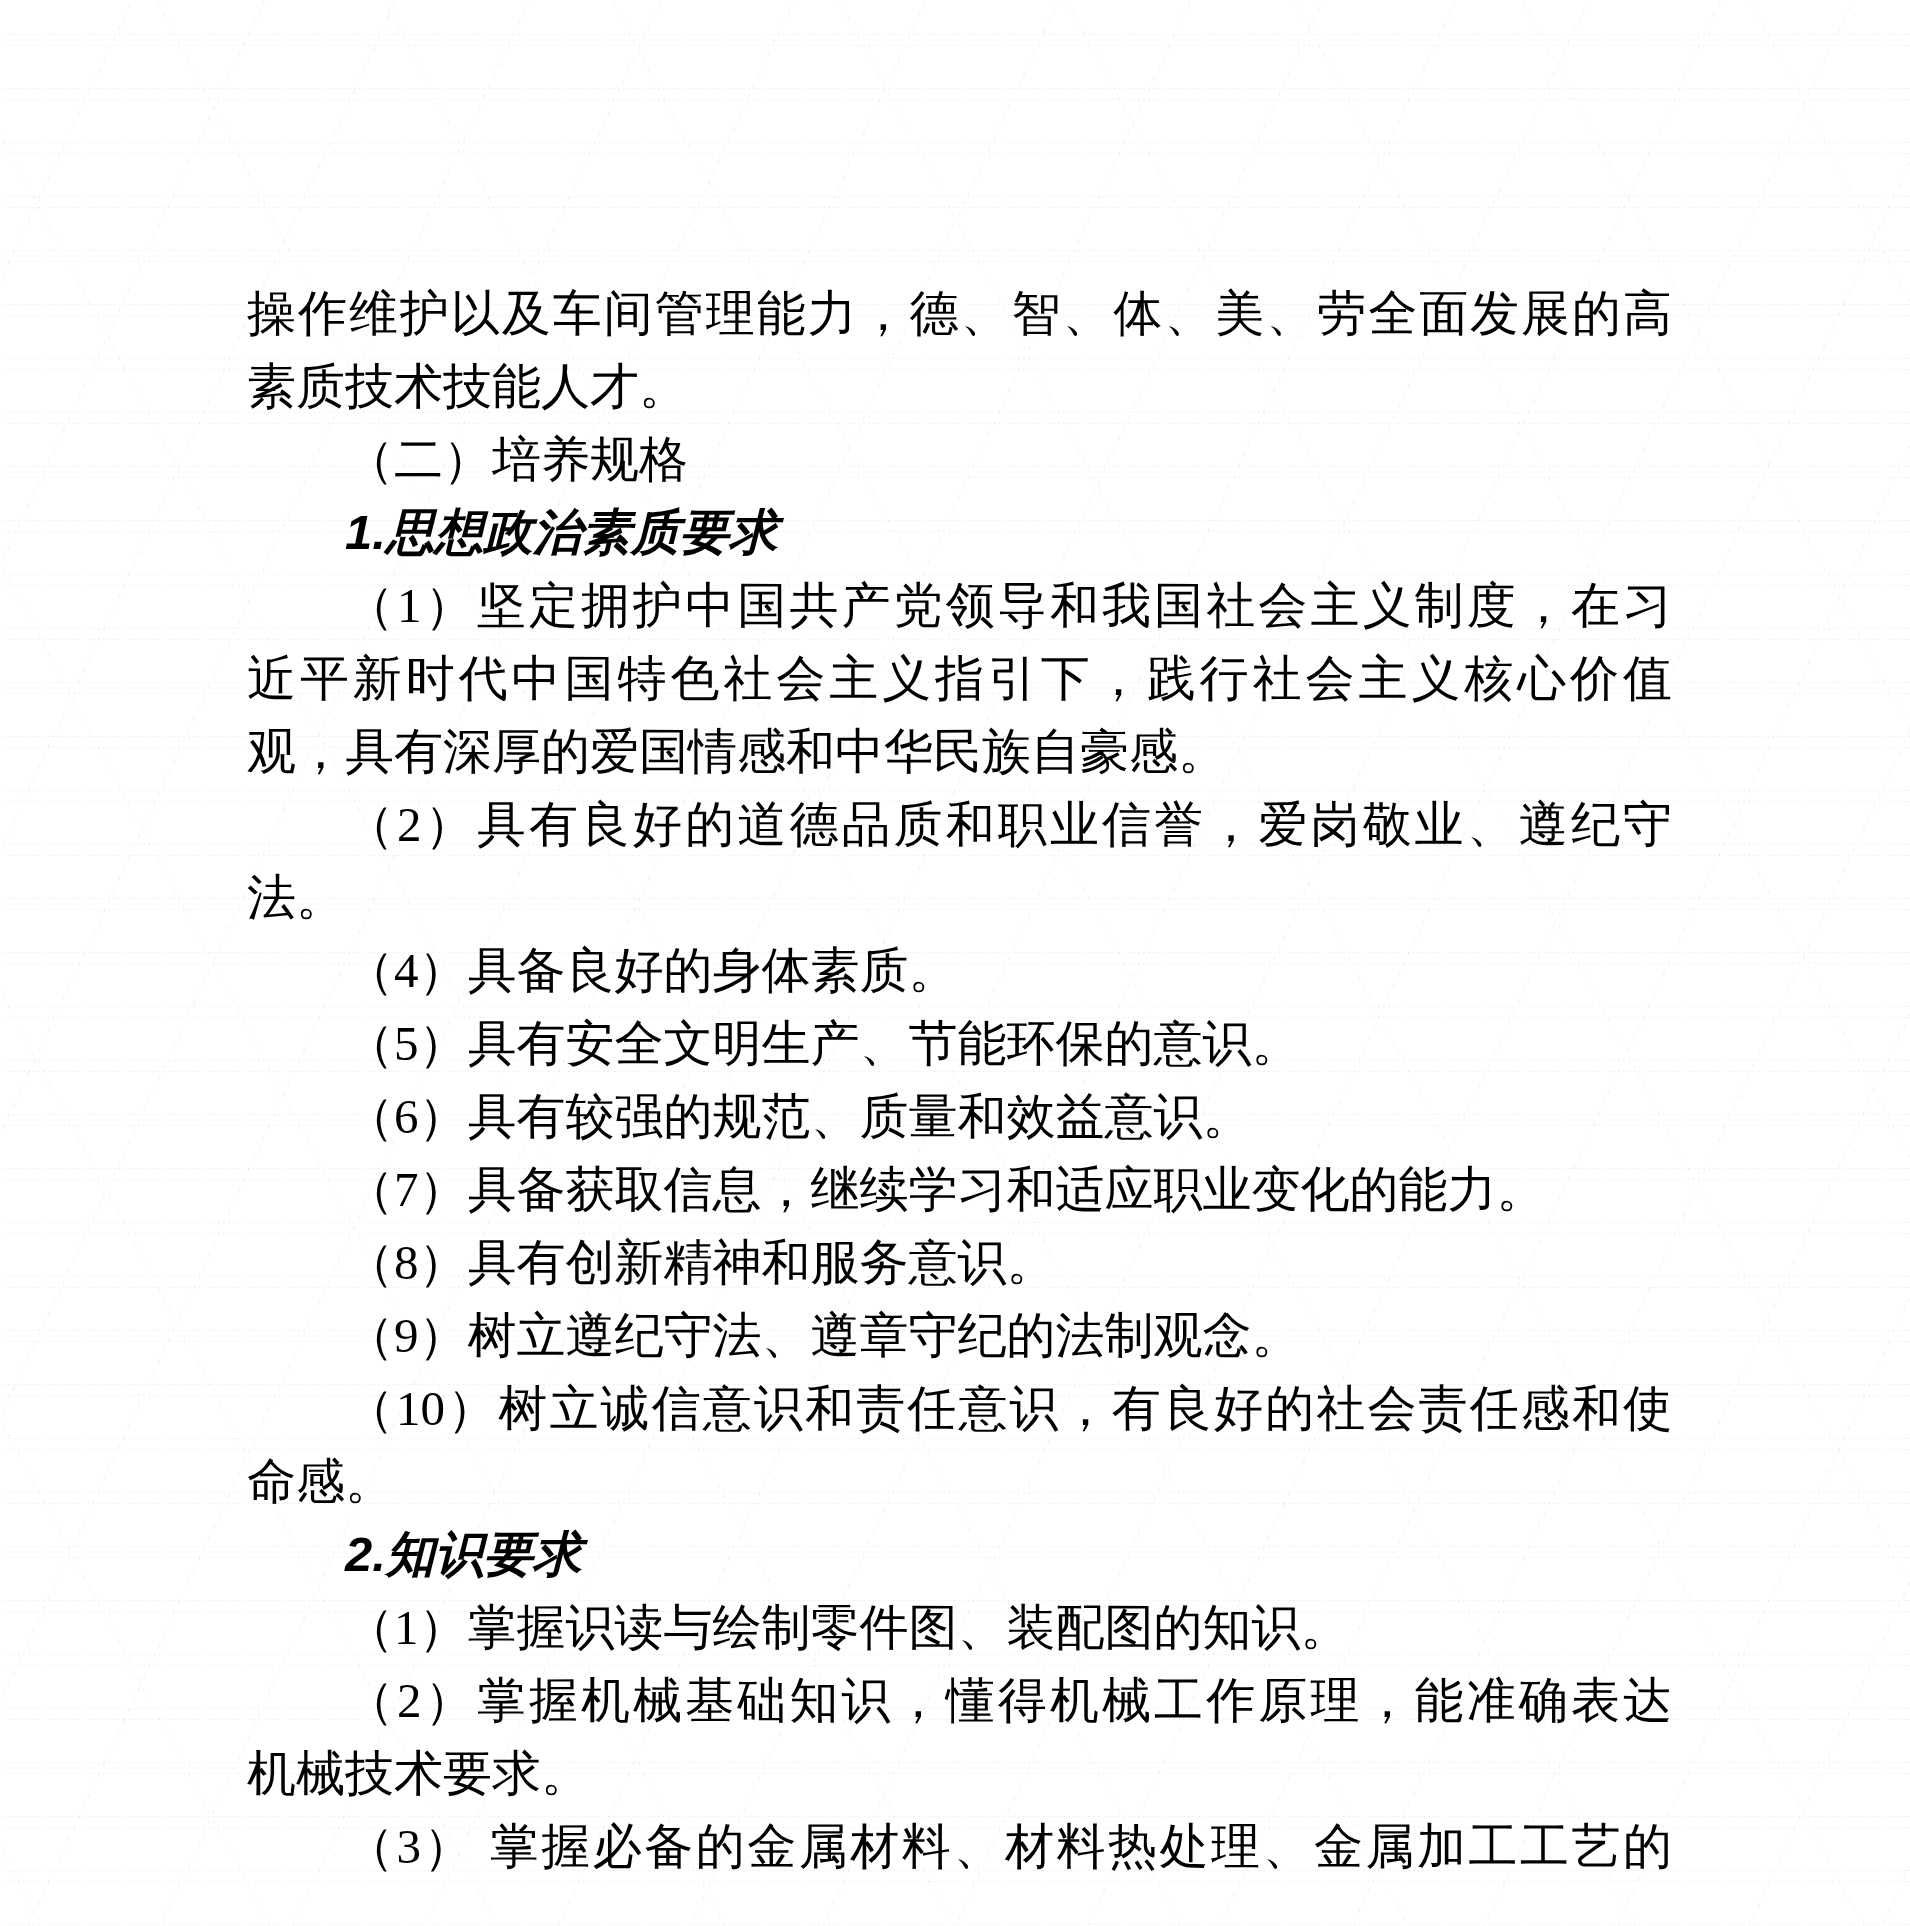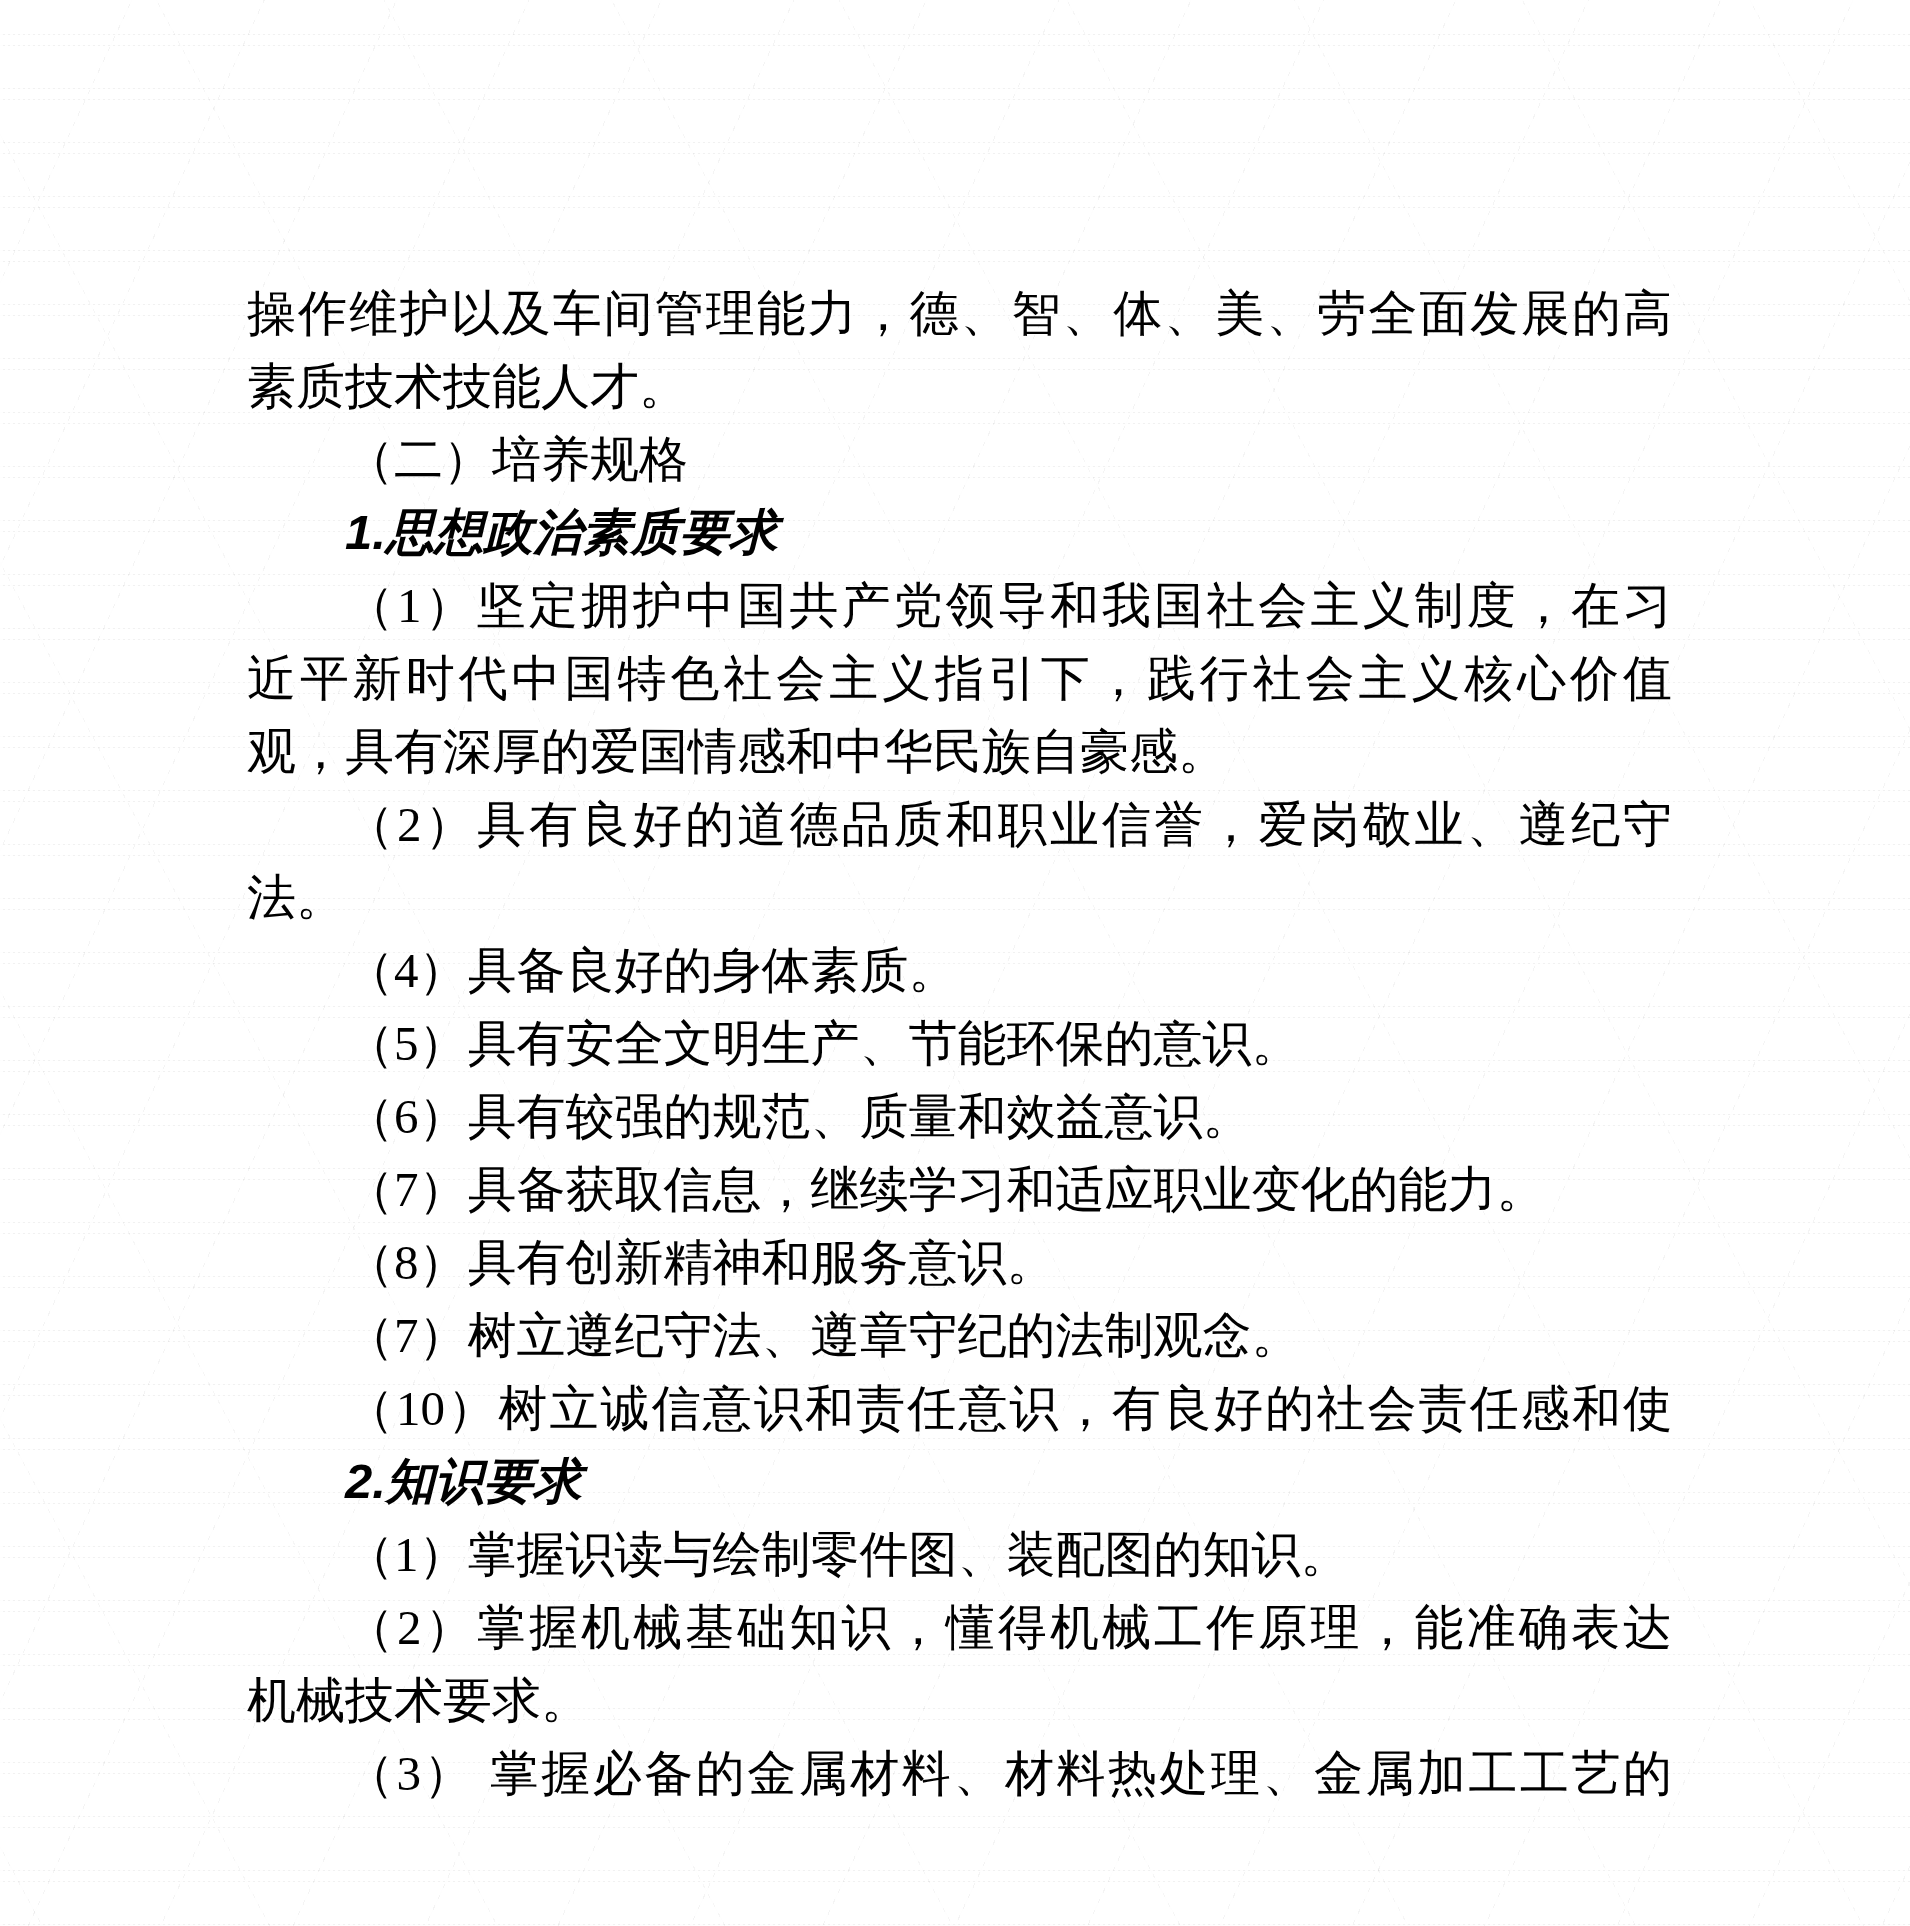--- a/index.html
+++ b/index.html
@@ -61,21 +61,22 @@
     <div class="line indent justify">（1）坚定拥护中国共产党领导和我国社会主义制度，在习</div>
     <div class="line justify">近平新时代中国特色社会主义指引下，践行社会主义核心价值</div>
     <div class="line">观，具有深厚的爱国情感和中华民族自豪感。</div>
     <div class="line indent justify">（2）具有良好的道德品质和职业信誉，爱岗敬业、遵纪守</div>
     <div class="line">法。</div>
     <div class="line indent">（4）具备良好的身体素质。</div>
     <div class="line indent">（5）具有安全文明生产、节能环保的意识。</div>
     <div class="line indent">（6）具有较强的规范、质量和效益意识。</div>
     <div class="line indent">（7）具备获取信息，继续学习和适应职业变化的能力。</div>
     <div class="line indent">（8）具有创新精神和服务意识。</div>
-    <div class="line indent">（7）树立遵纪守法、遵章守纪的法制观念。</div>
+    <div class="line indent">（9）树立遵纪守法、遵章守纪的法制观念。</div>
     <div class="line indent justify">（10）树立诚信意识和责任意识，有良好的社会责任感和使</div>
+    <div class="line">命感。</div>
     <div class="line indent bold">2.知识要求</div>
     <div class="line indent">（1）掌握识读与绘制零件图、装配图的知识。</div>
     <div class="line indent justify">（2）掌握机械基础知识，懂得机械工作原理，能准确表达</div>
     <div class="line">机械技术要求。</div>
     <div class="line indent justify">（3） 掌握必备的金属材料、材料热处理、金属加工工艺的</div>
   </main>
 
 
 </body></html>

